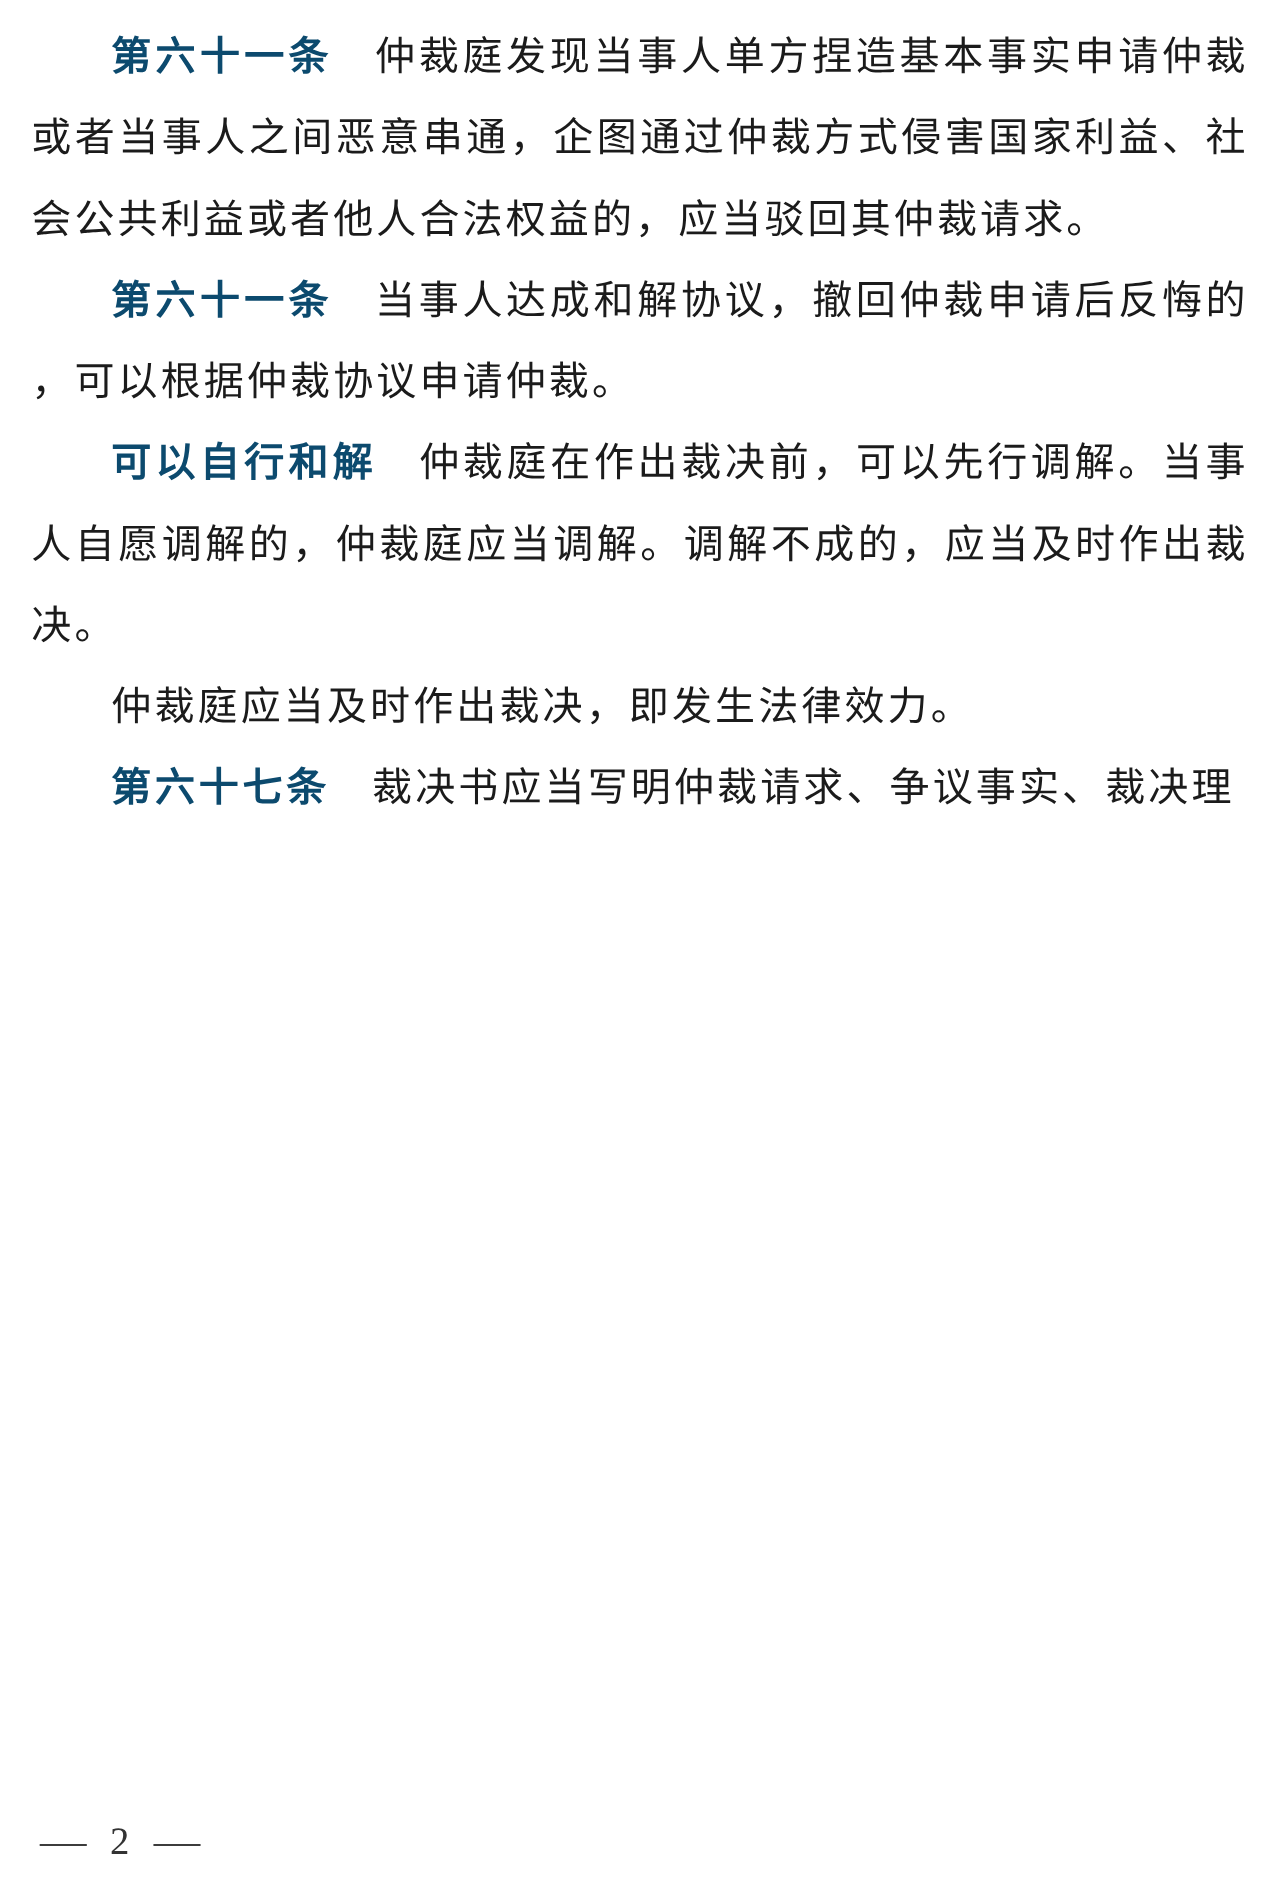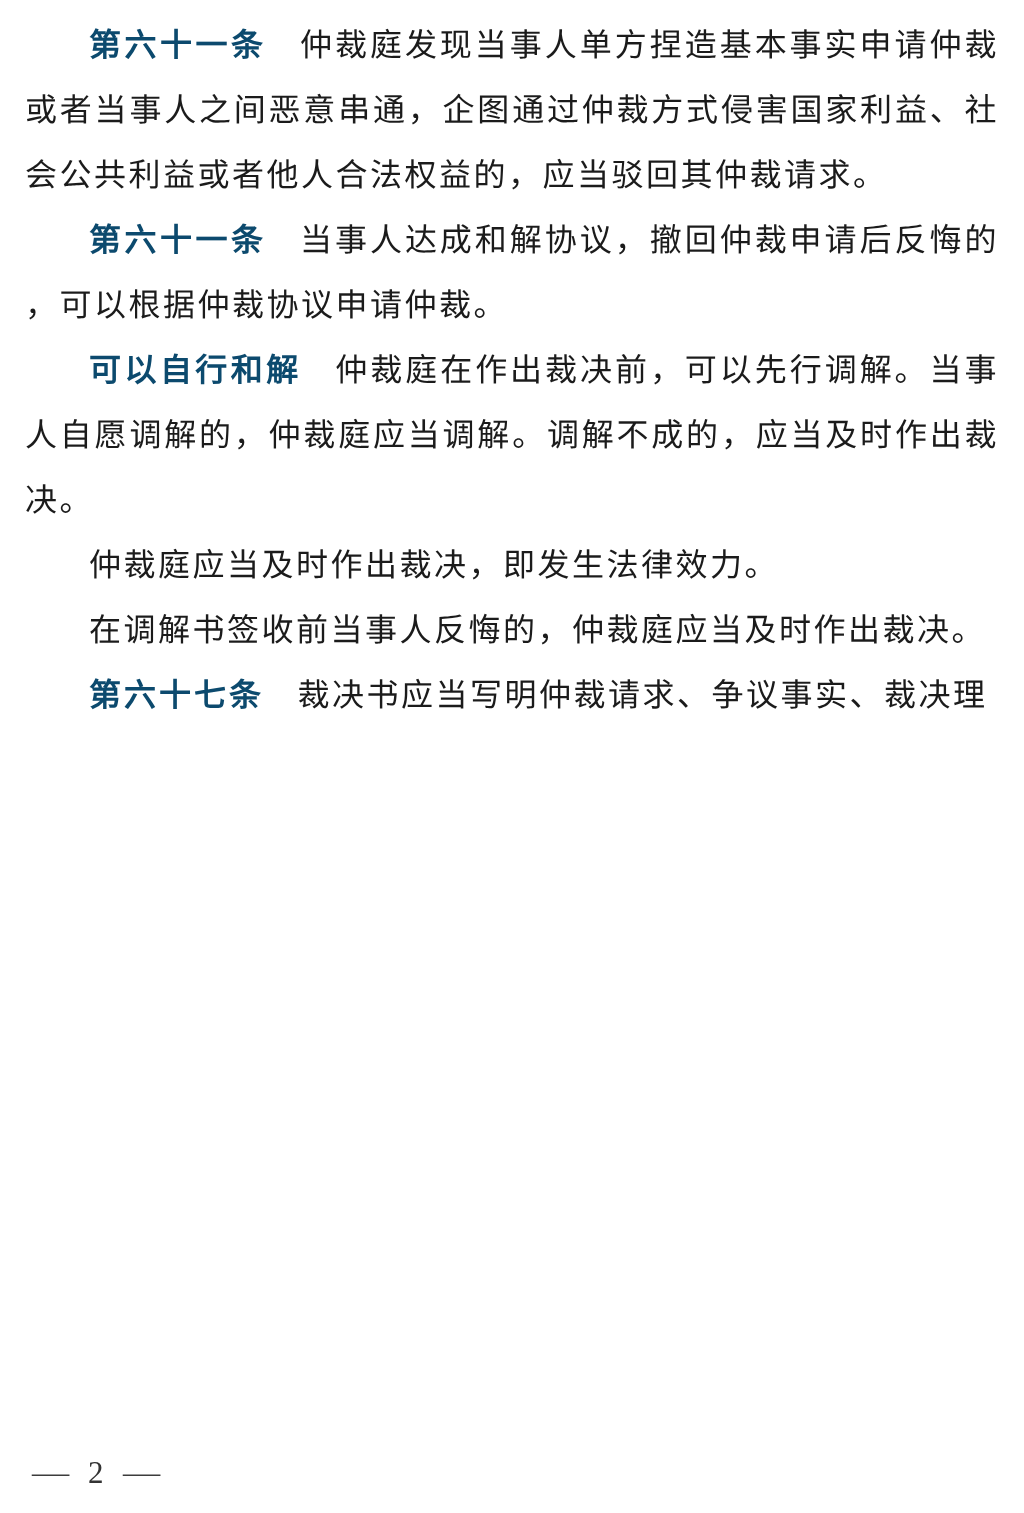--- a/index.html
+++ b/index.html
@@ -75,23 +75,20 @@
   <p class="para">
     <b class="art-num">可以自行和解</b><span>仲裁庭在作出裁决前，可以先行调解。当事人自愿调解的，仲裁庭应当调解。调解不成的，应当及时作出裁决。</span>
   </p>
 
 
 
   <p class="para">
     <span>仲裁庭应当及时作出裁决，即发生法律效力。</span>
   </p>
 
-  <p class="para">
-    <span>在调解书签收前当事人反悔的，仲裁庭应当及时作出裁决。</span>
-  </p>
 
 
   <p class="para">
     <b class="art-num">第六十七条</b><span>裁决书应当写明仲裁请求、争议事实、裁决理</span>
   </p>
 
   <div class="footer">
     <span class="dash">—</span>
     <span class="num">2</span>
     <span class="dash">—</span>

